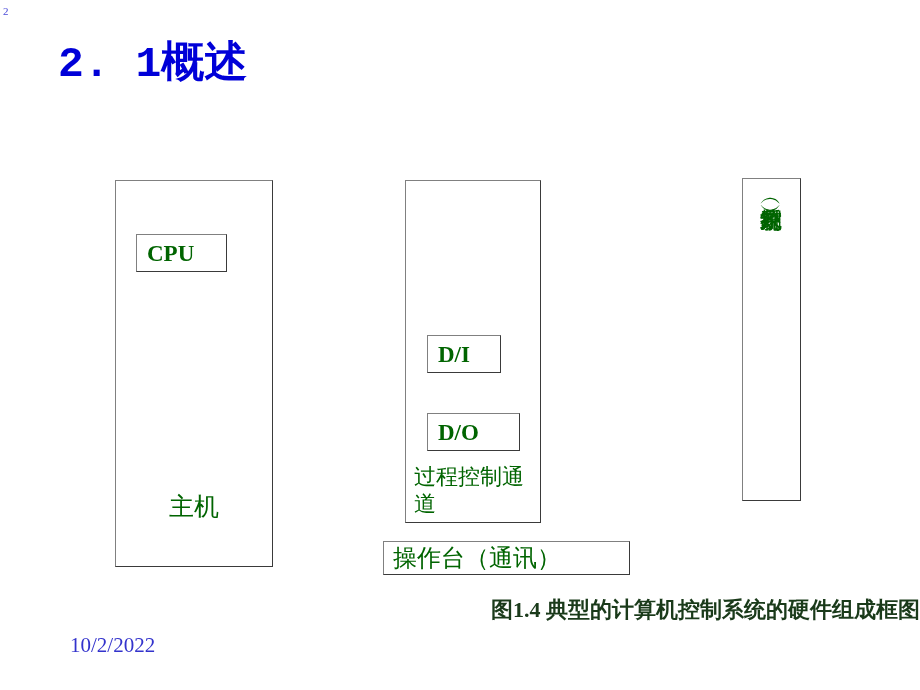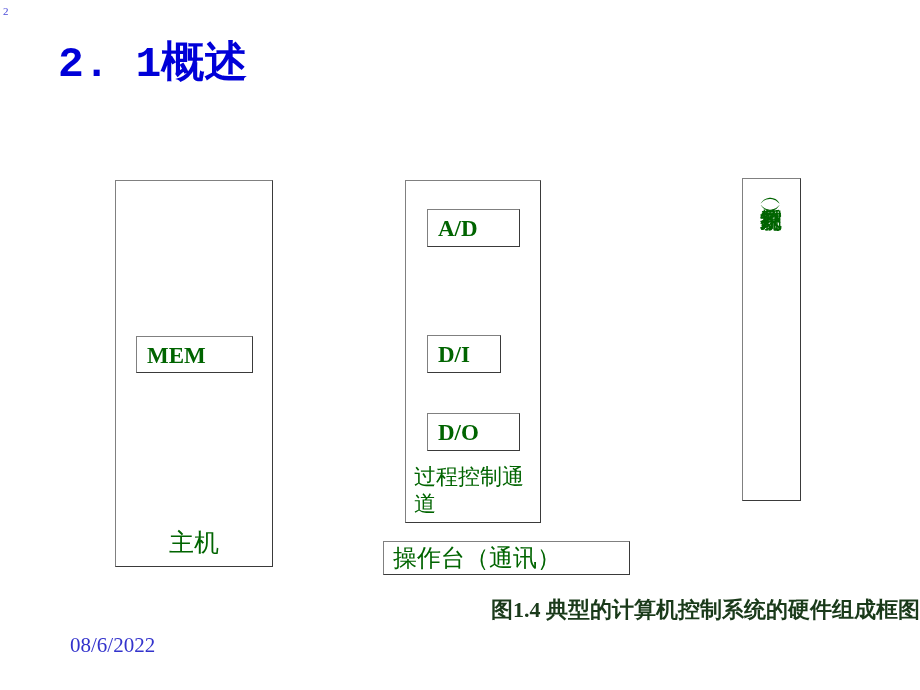--- a/index.html
+++ b/index.html
@@ -62,21 +62,20 @@
     position: absolute;
     left: 0;
     right: 0;
     top: 312px;
     text-align: center;
     font-family: "Liberation Sans", sans-serif;
     font-size: 25px;
     font-weight: normal;
     color: #006400;
     line-height: 1.1;
-    margin-top: 36px;
   }
 
   #cpu-box {
     left: 136px;
     top: 234px;
     width: 91px;
     height: 38px;
   }
   #mem-box {
     left: 136px;
@@ -196,47 +195,44 @@
 <div id="slide">
 
   <div id="page-number">2</div>
 
   <div id="slide-title">2. 1概述</div>
 
   <div class="shape" id="host-box">
     <div id="host-label">主机</div>
   </div>
 
-
-  <div class="shape" id="mem-box">
-    <span class="inner-label">MEM</span>
-  </div>
+  <div class="shape" id="cpu-box">
+    <span class="inner-label">CPU</span>
+  </div>
+
 
   <div class="shape" id="channel-box">
     <div id="channel-label">过程控制通道</div>
   </div>
 
-  <div class="shape" id="ad-box">
-    <span class="inner-label">A/D</span>
-  </div>
 
 
   <div class="shape" id="di-box">
     <span class="inner-label">D/I</span>
   </div>
 
   <div class="shape" id="do-box">
     <span class="inner-label">D/O</span>
   </div>
 
   <div class="shape" id="object-box">
     <div id="object-label">控制对象（系统）</div>
   </div>
 
   <div class="shape" id="console-box">
     <span id="console-label">操作台（通讯）</span>
   </div>
 
   <div id="figure-caption">图1.4 典型的计算机控制系统的硬件组成框图</div>
 
-  <div id="footer-date">08/6/2022</div>
+  <div id="footer-date">10/2/2022</div>
 
 </div>
 
 </body></html>

